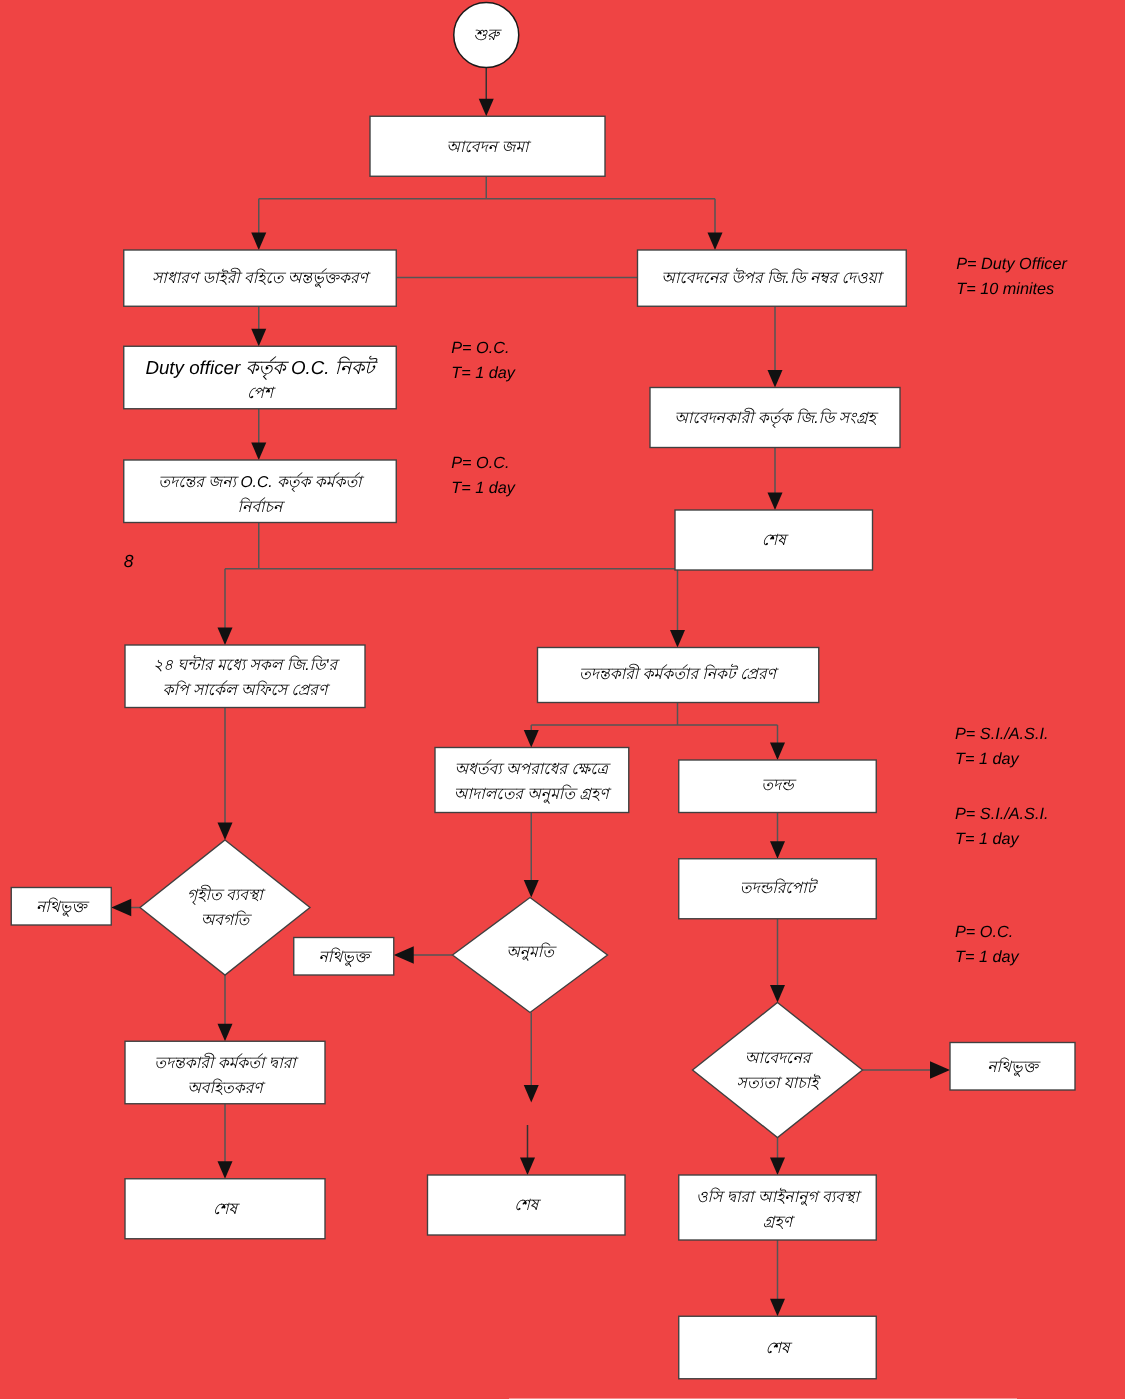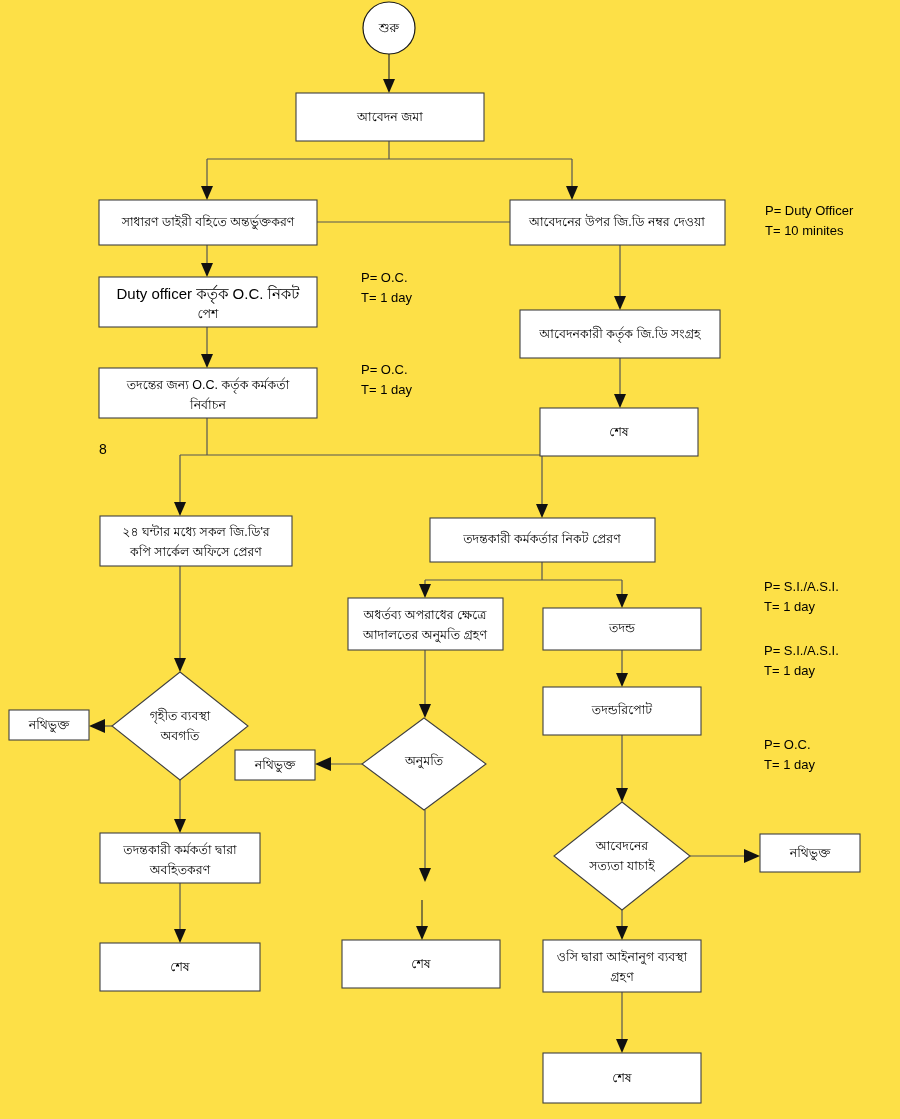--- a/index.html
+++ b/index.html
@@ -7,22 +7,23 @@
     padding: 0;
     background: #ffffff;
   }
   body {
     font-family: "Liberation Sans", sans-serif;
   }
   #flow-root {
     position: relative;
     width: 900px;
     height: 1119px;
-    background: #fde047;
+    background: #ef4444;
     overflow: hidden;
+    font-style: italic;
   }
   svg#flow-svg {
     position: absolute;
     top: 0;
     left: 0;
     width: 900px;
     height: 1119px;
   }
   .node-rect {
     fill: #ffffff;

